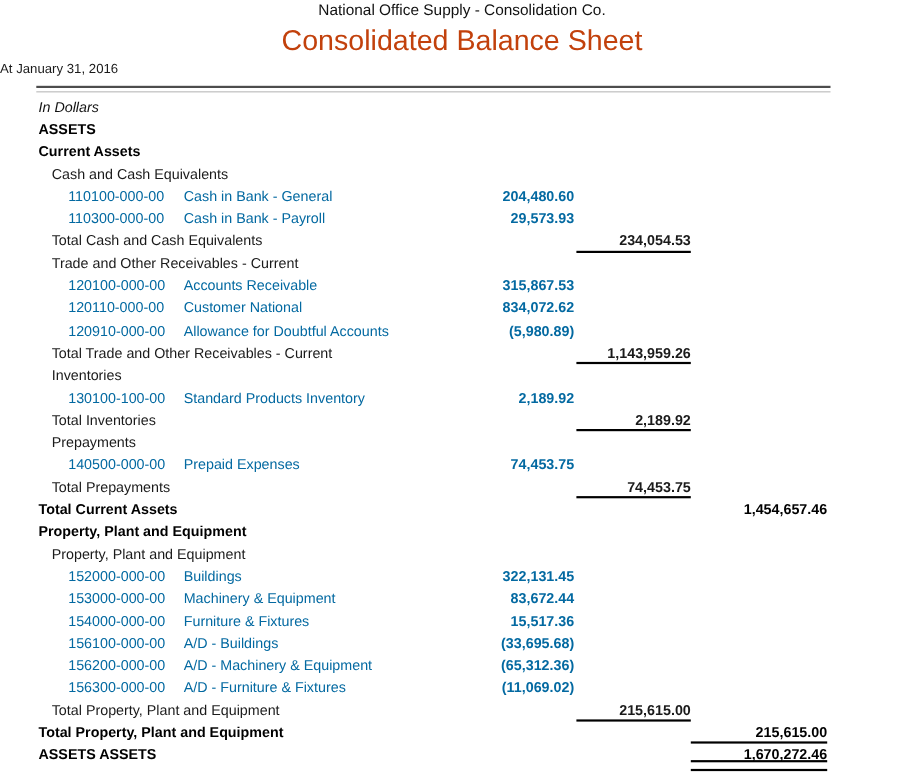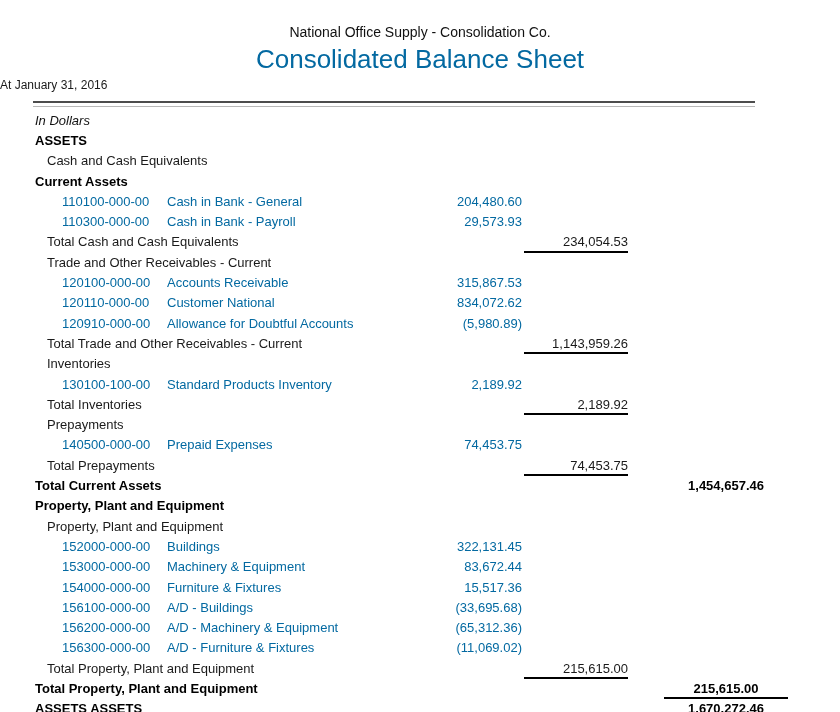--- a/index.html
+++ b/index.html
@@ -1,61 +1,61 @@
 <!DOCTYPE html>
 <html><head>
 <meta charset="utf-8">
 <style>
   html,body{margin:0;padding:0;background:#ffffff;}
   .page{
     position:relative;width:840px;height:712px;background:#fff;
     font-family:"Liberation Sans",sans-serif;color:#1a1a1a;overflow:hidden;
   }
-  .company{padding-top:24px;text-align:center;font-size:14px;color:#111;line-height:16px;}
-  .title{text-align:center;font-size:26px;color:#0369a1;margin-top:4px;line-height:30px;font-weight:400;}
+  .company{padding-top:1px;text-align:center;font-size:14px;color:#111;line-height:16px;}
+  .title{text-align:center;font-size:26px;color:#c2410c;margin-top:4px;line-height:30px;font-weight:400;}
   .asof{font-size:12px;margin-top:4px;line-height:14px;color:#1a1a1a;}
   .rule{margin:9px 0 0 33px;width:722px;height:3px;
         border-top:2px solid #4d4d4d;border-bottom:1px solid #b8b8b8;}
   .currency{margin-top:4px;height:20px;line-height:20px;padding-left:35px;
             font-style:italic;font-size:13px;color:#111;}
   .row{position:relative;height:20.3px;line-height:20.3px;font-size:13px;padding-left:32px;}
   .lbl{position:absolute;top:0;white-space:nowrap;}
   .ind0{left:35px;}
   .ind1{left:47px;}
   .num{left:62px;}
   .name{left:167px;text-align:right;}
   .b{font-weight:bold;color:#000;}
   .blue{color:#0369a1;cursor:pointer;}
-  .amt{position:absolute;top:0;text-align:right;white-space:nowrap;}
+  .amt{position:absolute;top:0;text-align:right;white-space:nowrap;font-weight:bold;}
   .c1{left:402px;width:120px;}
   .c2{left:524px;width:104px;}
-  .c3{left:664px;width:124px;text-align:center;}
+  .c3{left:628px;width:124px;}
   .line2::after{content:"";position:absolute;left:0;right:0;bottom:0;border-bottom:2px solid #000;}
   .line-s::after{content:"";position:absolute;left:0;right:0;bottom:0;border-bottom:2px solid #000;}
   .line-d::after{content:"";position:absolute;left:0;right:0;bottom:-4px;height:6px;
                  border-top:2px solid #000;border-bottom:2px solid #000;}
 </style>
 </head>
 <body>
 
 <div class="page">
   <div class="company">National Office Supply - Consolidation Co.</div>
   <div class="title">Consolidated Balance Sheet</div>
   <div class="asof">At January 31, 2016</div>
   <div class="rule"></div>
   <div class="currency">In Dollars</div>
   <div id="rows">
       <div class="row">
         <span class="lbl ind0 b">ASSETS</span>
       </div>
       <div class="row">
-        <span class="lbl ind1">Cash and Cash Equivalents</span>
+        <span class="lbl ind0 b">Current Assets</span>
       </div>
       <div class="row">
-        <span class="lbl ind0 b">Current Assets</span>
+        <span class="lbl ind1">Cash and Cash Equivalents</span>
       </div>
       <div class="row">
         <span class="lbl blue num">110100-000-00</span>
         <span class="lbl blue name">Cash in Bank - General</span>
         <span class="amt blue c1">204,480.60</span>
       </div>
       <div class="row">
         <span class="lbl blue num">110300-000-00</span>
         <span class="lbl blue name">Cash in Bank - Payroll</span>
         <span class="amt blue c1">29,573.93</span>

